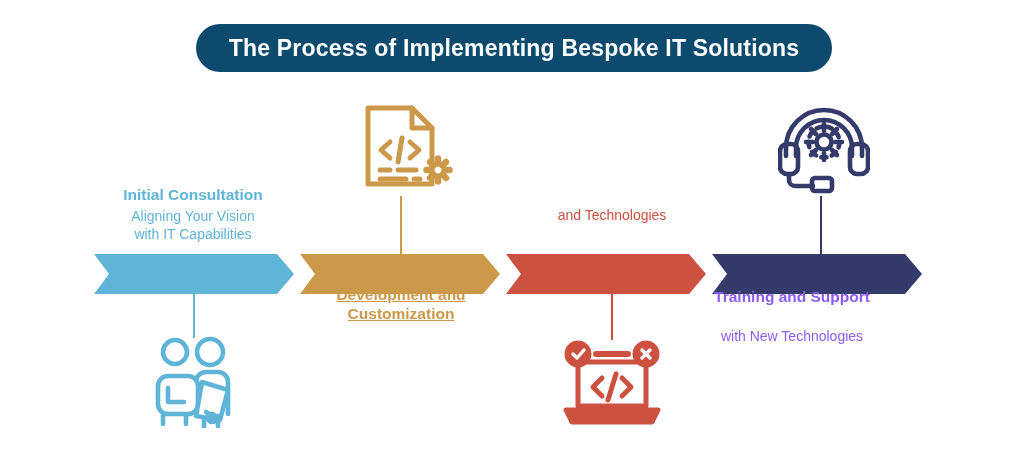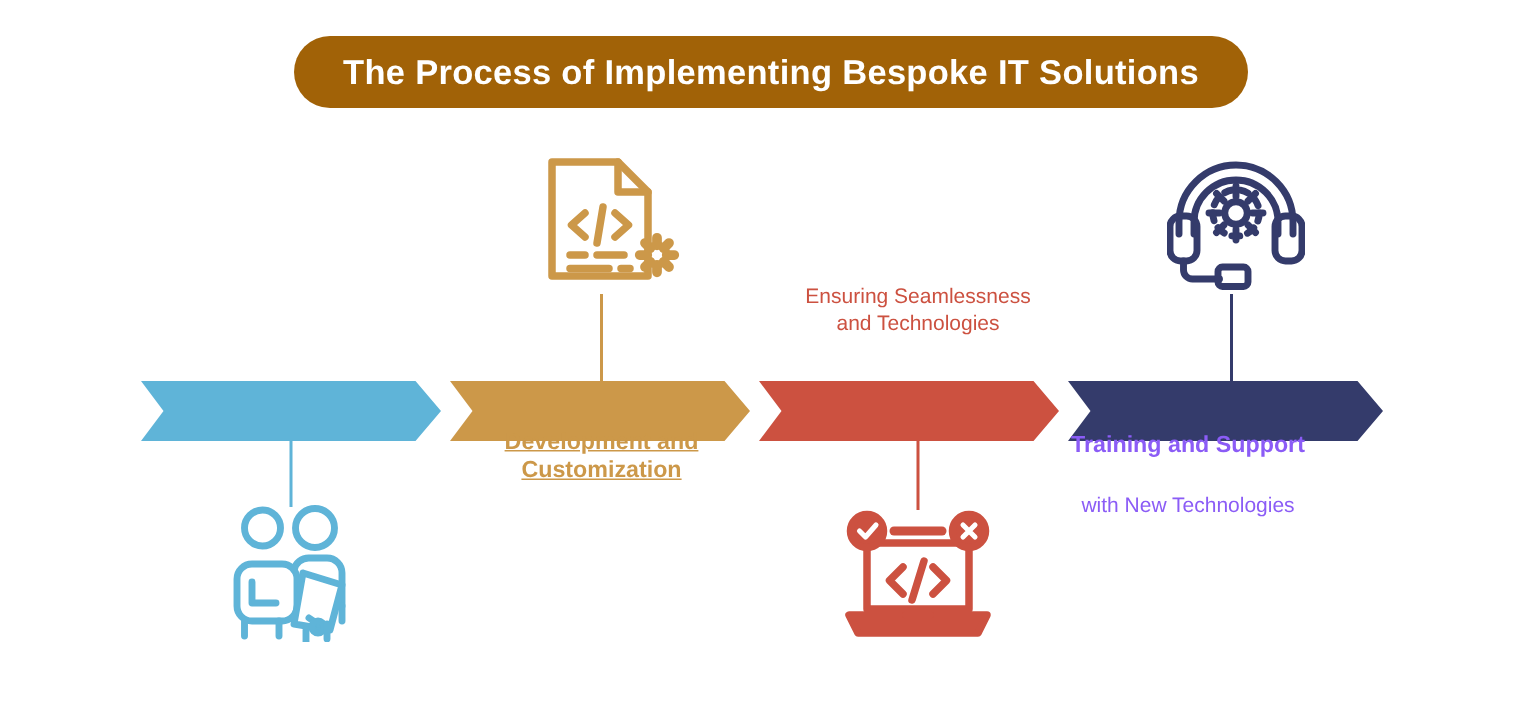--- a/index.html
+++ b/index.html
@@ -6,21 +6,21 @@
   body{
     width:1024px;height:468px;background:#ffffff;
     font-family:"Liberation Sans", sans-serif;
     overflow:hidden;position:relative;
   }
   #stage{position:absolute;inset:0;}
 
   
   .title-pill{
     position:absolute;left:196px;top:24px;width:636px;height:48px;
-    background:#a16207;border-radius:24px;
+    background:#0c4a6e;border-radius:24px;
     display:flex;align-items:center;justify-content:center;
   }
   .title-text{
     color:#ffffff;font-size:23px;font-weight:bold;letter-spacing:.2px;
     white-space:nowrap;
   }
 
   
   .band{position:absolute;left:0;top:254px;width:1024px;height:40px;}
   .arrow{position:absolute;top:0;height:40px;}
@@ -77,20 +77,27 @@
         <path d="M0,0 L193,0 L210,20 L193,40 L0,40 L15,20 Z" fill="#343B6B"></path>
       </svg>
     </div>
   </div>
 
   <div class="stem" style="left:193px;top:294px;height:44px;background:#5FB4D8;"></div>
   <div class="stem" style="left:400px;top:196px;height:58px;background:#CC9849;"></div>
   <div class="stem" style="left:611px;top:294px;height:46px;background:#CC5140;"></div>
   <div class="stem" style="left:820px;top:196px;height:58px;background:#343B6B;"></div>
 
+  <div class="block" style="left:88px;top:186px;width:210px;color:#5FB4D8;">
+    <div class="head">Initial Consultation</div>
+    <div class="sub">
+      <span>Aligning Your Vision</span><br>
+      <span>with IT Capabilities</span>
+    </div>
+  </div>
 
   <div class="icon" style="left:150px;top:336px;">
     <svg width="88" height="92" viewBox="0 0 88 92" fill="none" stroke="#5FB4D8" stroke-width="4.6" stroke-linecap="round" stroke-linejoin="round">
       <circle cx="25" cy="16" r="12"></circle>
       <circle cx="60" cy="16" r="13"></circle>
       <path d="M8,50 a10,10 0 0 1 10,-10 h20 a10,10 0 0 1 10,10 v18 a10,10 0 0 1 -10,10 h-20 a10,10 0 0 1 -10,-10 z"></path>
       <path d="M18,52 v14 h16"></path>
       <path d="M46,44 a10,10 0 0 1 10,-8 h12 a10,10 0 0 1 10,10 v22"></path>
       <path d="M78,68 v10"></path>
       <path d="M46,80 l6,-34 l26,8 l-8,30 z" fill="#ffffff"></path>
@@ -119,21 +126,21 @@
 
   <div class="block" style="left:296px;top:286px;width:210px;color:#CC9849;">
     <div class="head wrap">
       <span>Development and</span><br>
       <span>Customization</span>
     </div>
   </div>
 
   <div class="block" style="left:503px;top:186px;width:218px;color:#CC5140;">
     <div class="sub">
-      <span>Ensuring Seamlessness</span><br>
+      <br>
       <span>and Technologies</span>
     </div>
   </div>
 
   <div class="icon" style="left:562px;top:340px;">
     <svg width="100" height="90" viewBox="0 0 100 90" fill="none" stroke="#CC5140" stroke-width="5" stroke-linecap="round" stroke-linejoin="round">
       <path d="M16,22 h68 v44 h-68 z"></path>
       <path d="M4,70 h92 l-6,12 h-80 z" fill="#CC5140" stroke="#CC5140"></path>
       <path d="M42,70 h16"></path>
       <path d="M40,38 l-9,9 l9,9"></path>

